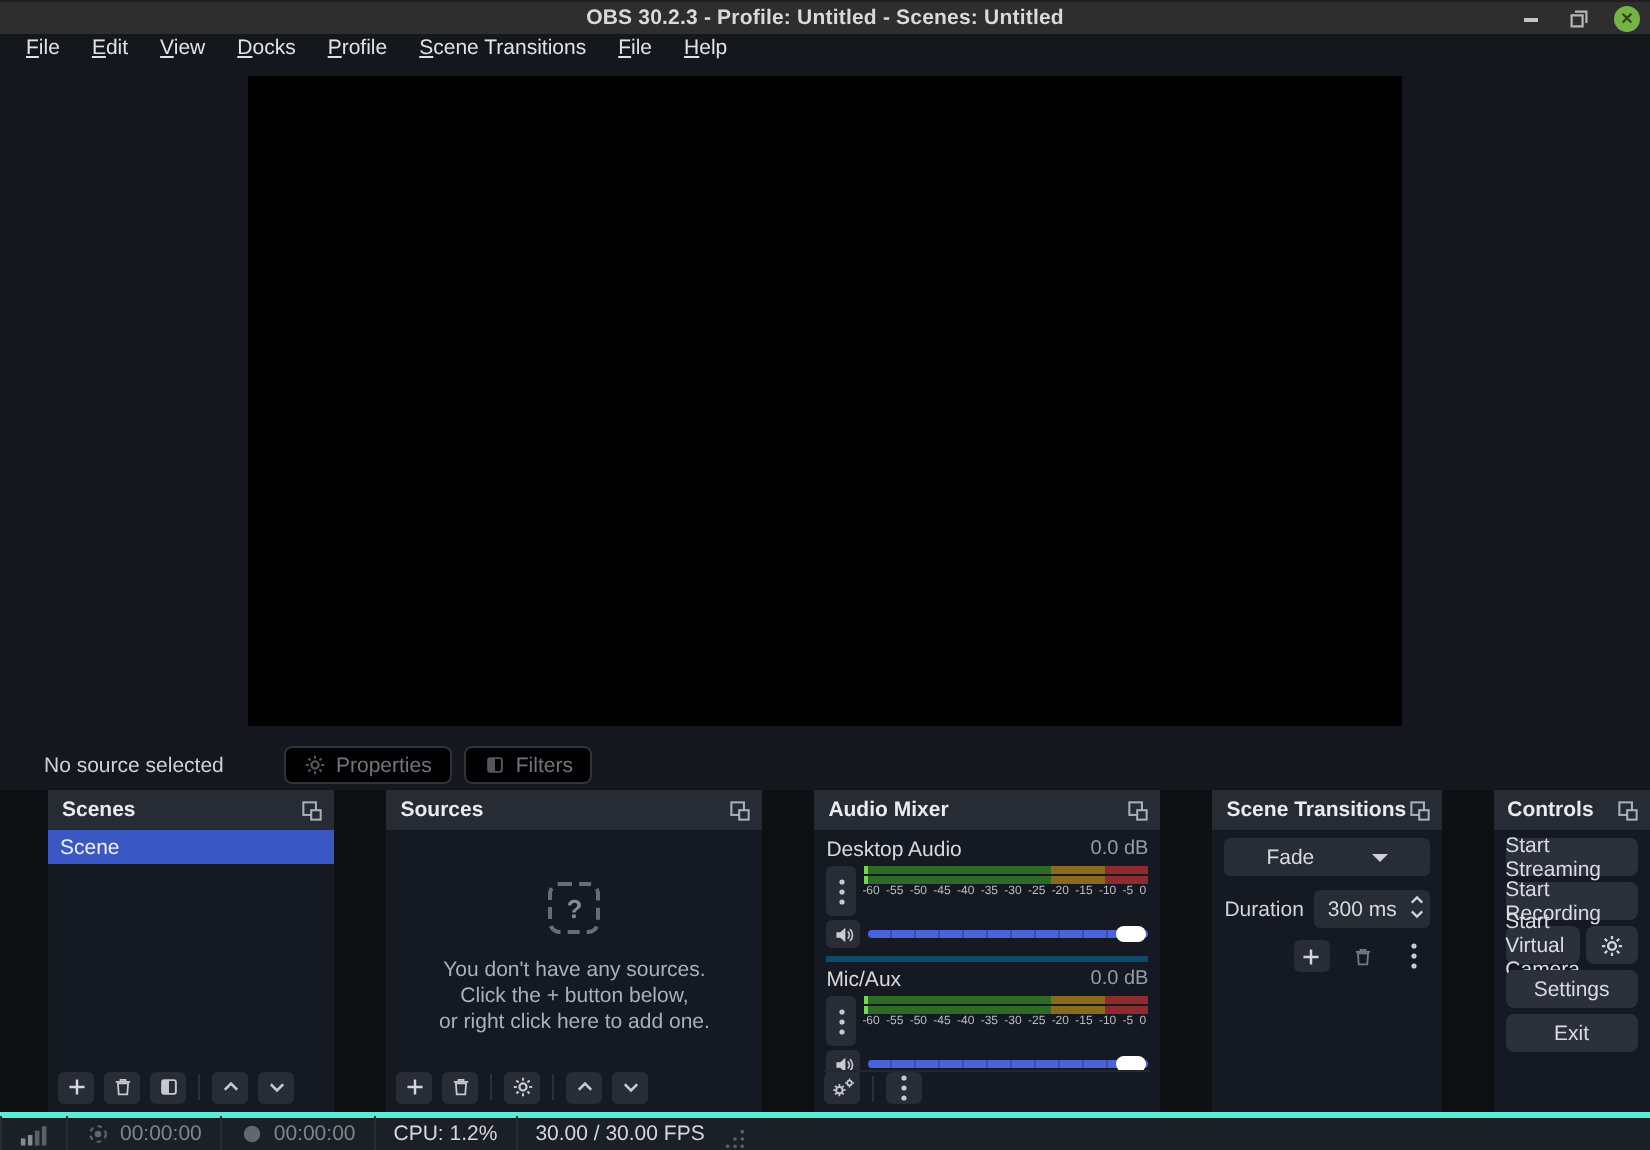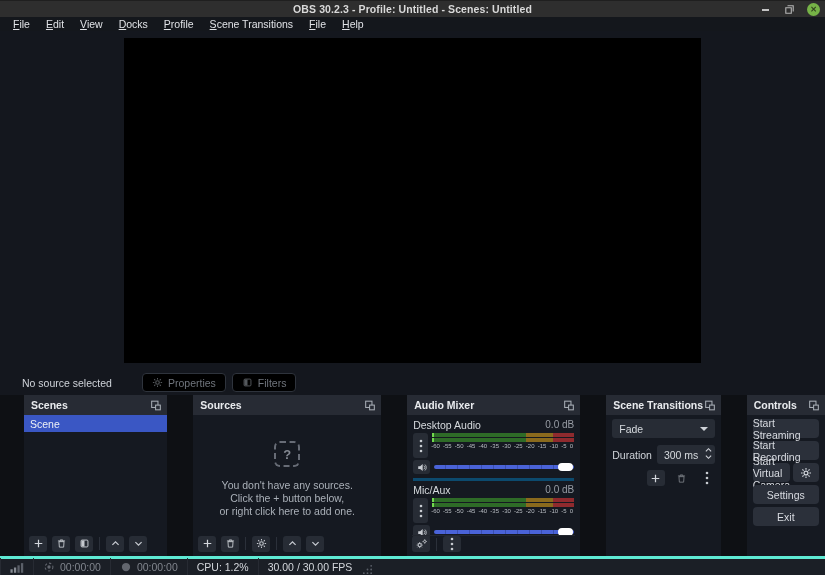--- a/index.html
+++ b/index.html
@@ -96,21 +96,21 @@
              display:flex; align-items:center; justify-content:center; }
   .slider { position:relative; flex:1; height:14px; display:flex; align-items:center; }
   .slider-track { width:100%; height:4px; border-radius:2px; background:#4a63d8;
     background-image:repeating-linear-gradient(to right, transparent 0 11px, #3a4fb0 11px 12px); }
   .slider-handle { position:absolute; right:1px; top:3px; width:15px; height:8px;
                    border-radius:4px; background:#fff; }
   .mix-toolbar { border-top:1px solid #23272f; }
   
   .trans-body { padding:4px 6px; }
   .dropdown { height:19px; background:#272c35; border-radius:3px; display:flex;
-              align-items:center; justify-content:space-between; padding:0 7px; }
+              align-items:center; justify-content:space-between; padding:0 21px; }
   .dropdown-label { font-size:10.5px; color:#d6dade; }
   .dd-arrow { width:0; height:0; border-left:4px solid transparent; border-right:4px solid transparent;
               border-top:4px solid #cfd3d9; }
   .dur-row { display:flex; align-items:center; gap:5px; margin-top:7px; }
   .dur-label { font-size:10.5px; color:#d0d4da; }
   .spinbox { flex:1; height:19px; background:#272c35; border-radius:3px; position:relative;
              display:flex; align-items:center; padding:0 14px 0 7px; }
   .spin-value { font-size:10.5px; color:#d6dade; }
   .spin-arrows { position:absolute; right:3px; top:2px; display:flex; flex-direction:column; gap:1px; }
   .trans-actions { display:flex; justify-content:flex-end; align-items:center; gap:9px; margin-top:6px; }

